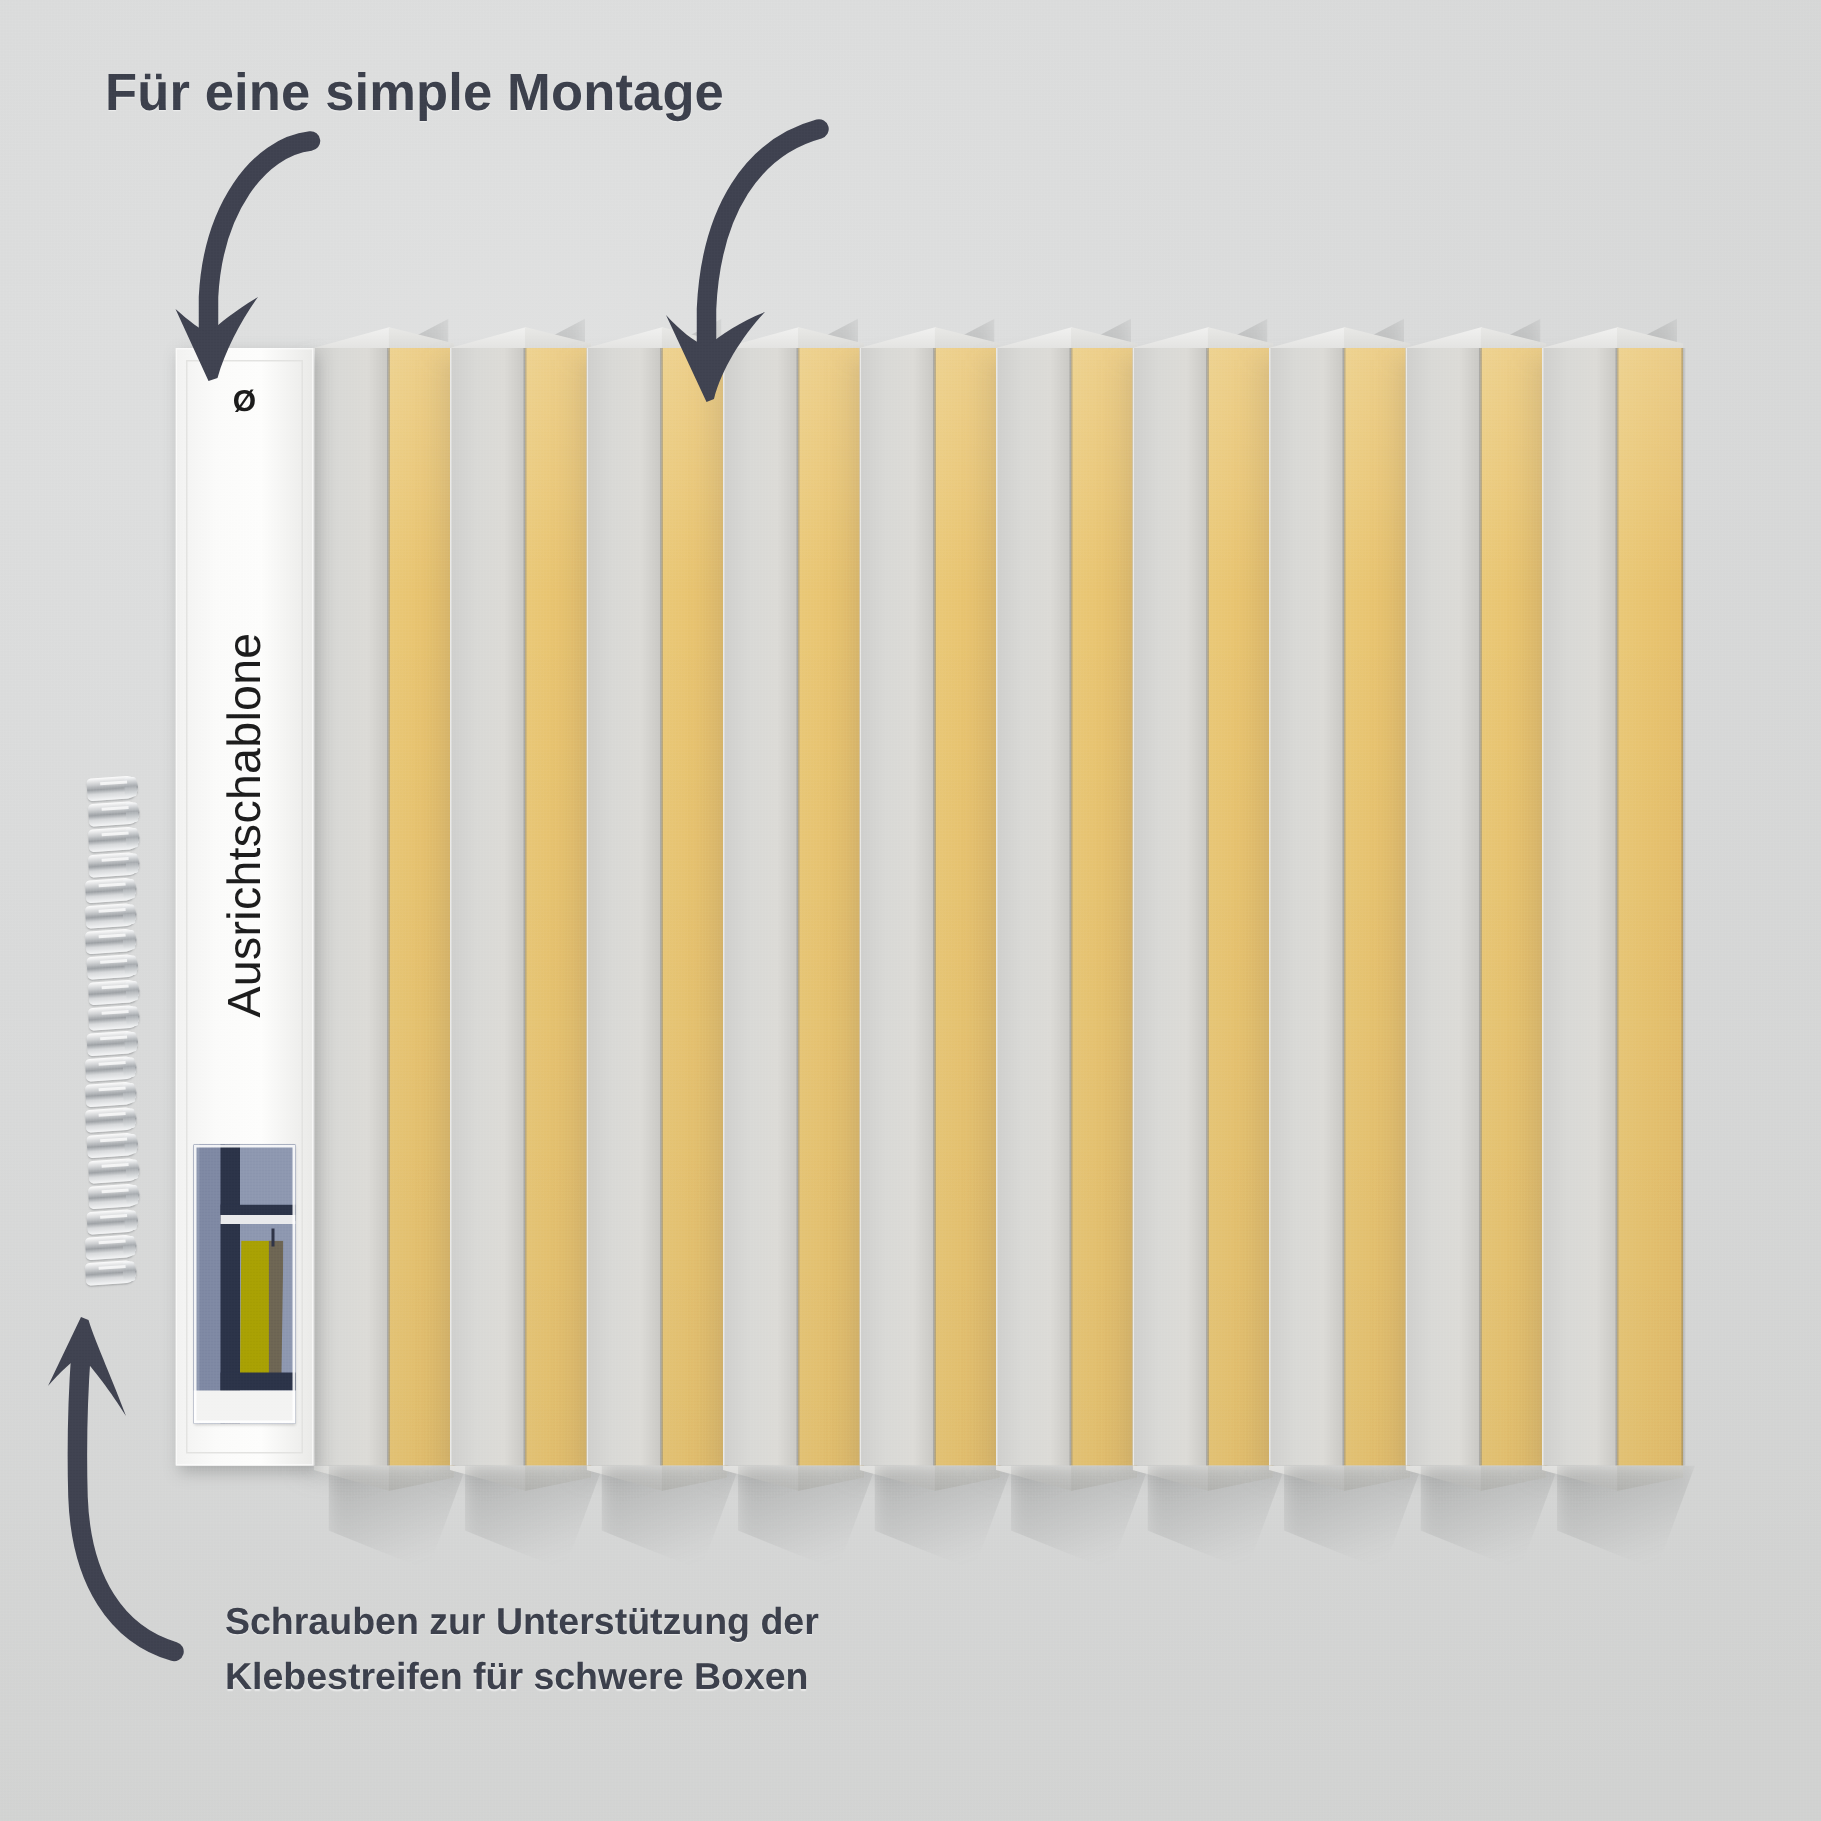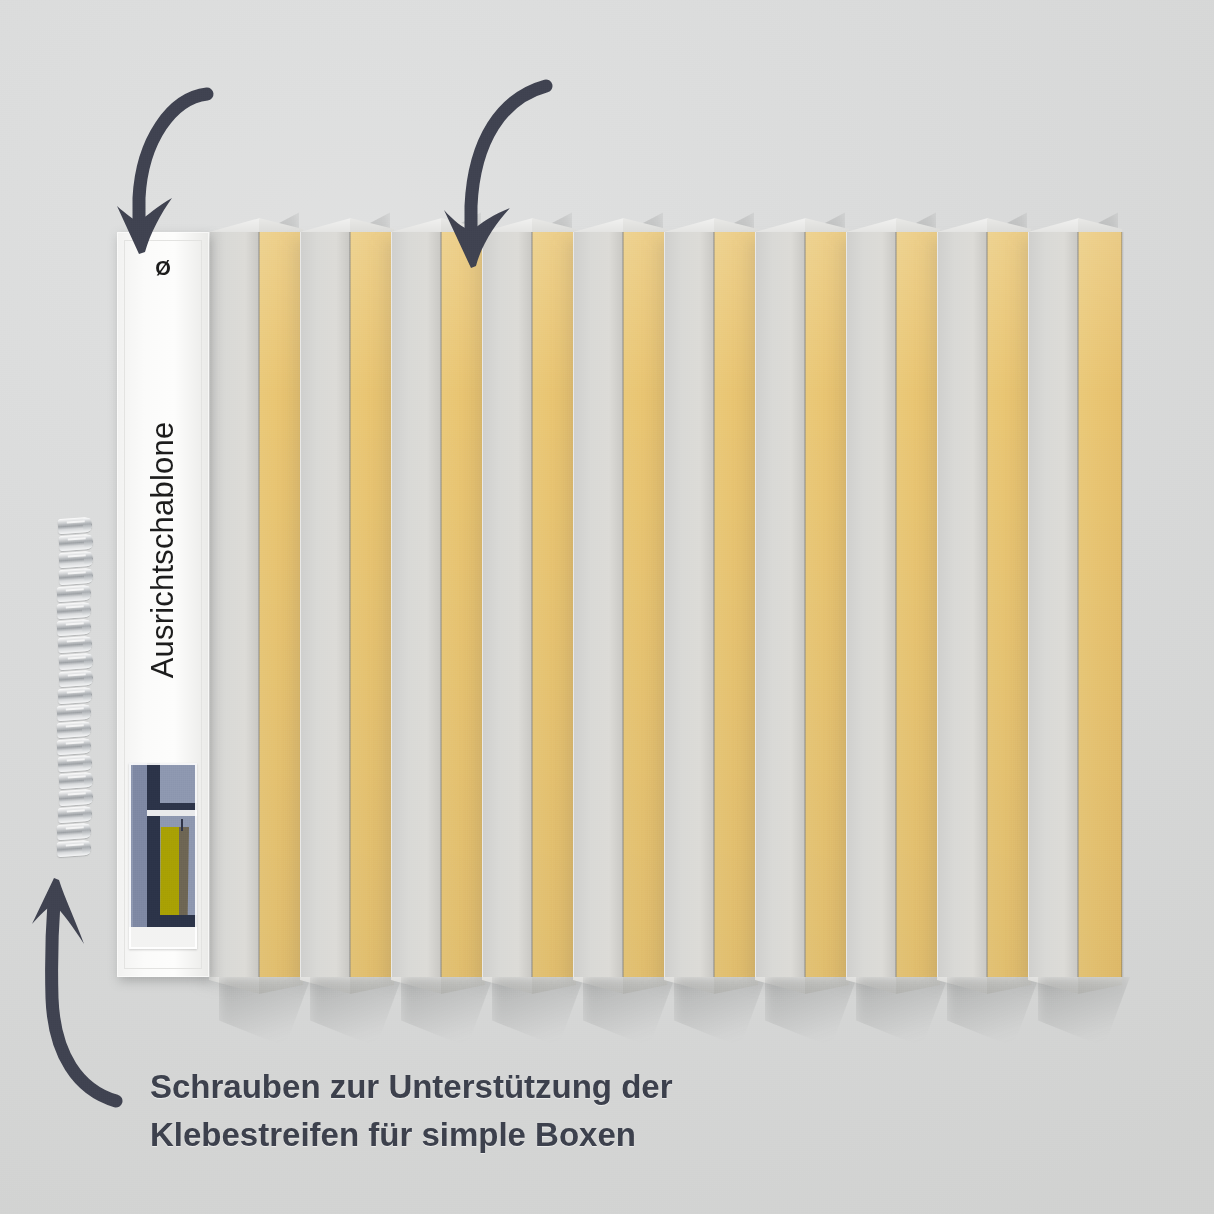--- a/index.html
+++ b/index.html
@@ -30,21 +30,21 @@
     color:#3c404c;
     font-weight:700;
     letter-spacing:.1px;
     text-shadow:0 1px 1px rgba(255,255,255,.55);
     white-space:nowrap;
   }
   #hl-left{left:70px;top:42px;font-size:35px;}
   #hl-right{left:592px;top:42px;font-size:35px;}
   #caption{
     position:absolute;left:150px;top:1063px;
-    color:#3c404c;font-weight:700;font-size:33px;line-height:1.46;
+    color:#3c404c;font-weight:700;font-size:25px;line-height:1.46;
     text-shadow:0 1px 1px rgba(255,255,255,.55);
   }
   #caption span{display:block;}
 
   
   #panels{position:absolute;left:0;top:0;width:1214px;height:1214px;}
   .strip{position:absolute;top:232px;height:745px;}
   
   .strip .wallshadow{
     position:absolute;left:-14px;top:8px;width:56px;height:100%;
@@ -353,19 +353,20 @@
   <svg class="arrow" id="arrow2" width="220" height="210" viewBox="0 0 220 210">
     <path d="M148 8 C 104 20, 76 62, 73 128 L 73 160" fill="none" stroke="#3f4250" stroke-width="13" stroke-linecap="round"></path>
     <path d="M73 190 L 46 132 C 55 142, 65 150, 73 153 C 83 145, 96 136, 112 130 C 97 146, 83 168, 78 188 Z" fill="#3f4250"></path>
   </svg>
 
   <svg class="arrow" id="arrow3" width="200" height="250" viewBox="0 0 200 250">
     <path d="M98 243 C 60 232, 36 196, 34 140 C 33 105, 34 72, 36 44" fill="none" stroke="#3f4250" stroke-width="13" stroke-linecap="round"></path>
     <path d="M36 20 L 14 66 C 22 57, 30 49, 36 46 C 44 54, 56 70, 66 86 C 58 64, 46 38, 41 22 Z" fill="#3f4250"></path>
   </svg>
 
+  <div class="headline" id="hl-left">Für eine simple Montage</div>
   <div id="caption">
     <span>Schrauben zur Unterstützung der</span>
-    <span>Klebestreifen für simple Boxen</span>
+    <span>Klebestreifen für schwere Boxen</span>
   </div>
 
   <div id="grain"></div>
 </div>
 
 </body></html>

